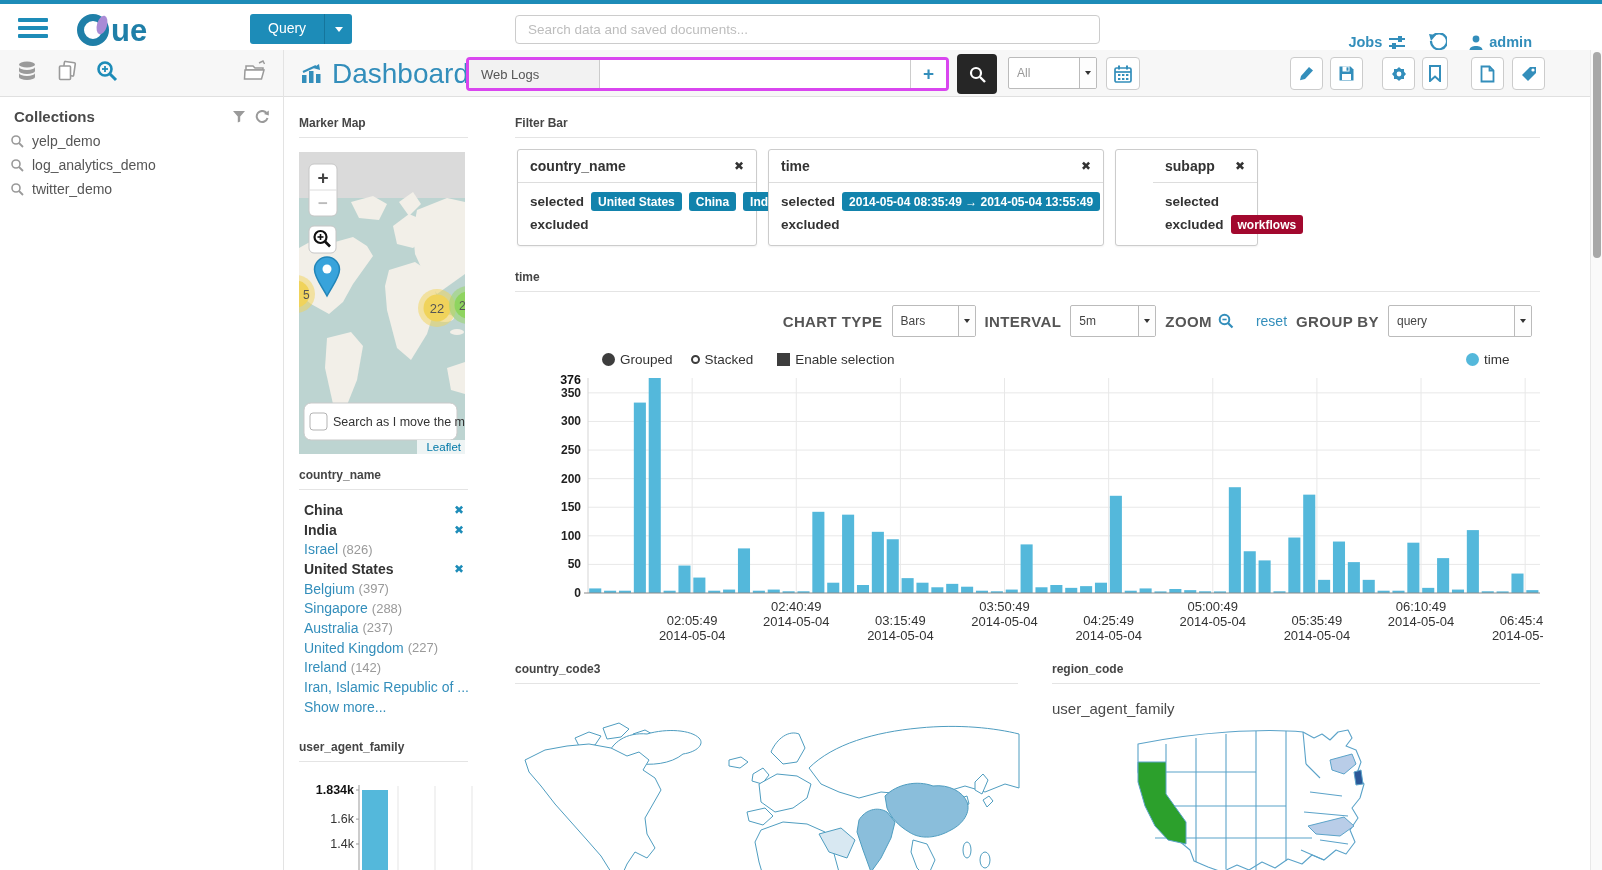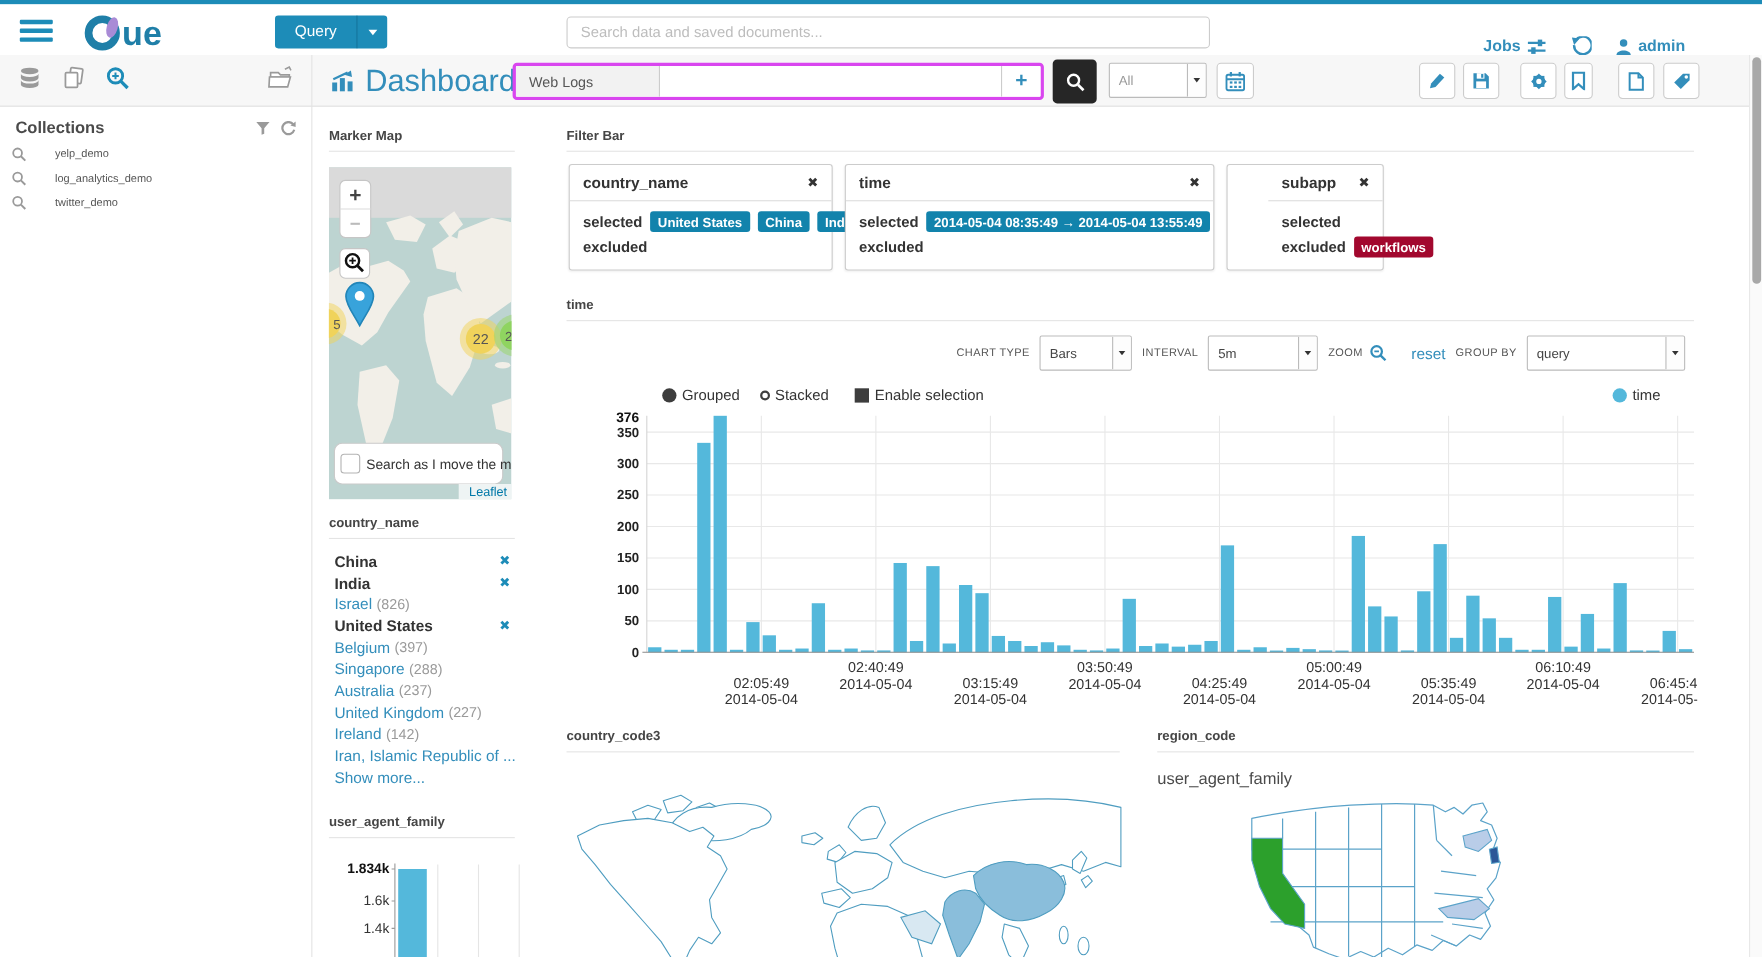--- a/index.html
+++ b/index.html
@@ -53,21 +53,21 @@
   .sel-all .stext{color:#999;}
   .btn-cal{position:absolute;top:57px;left:1106px;width:34px;height:33px;background:#fff;border:1px solid #ccc;border-radius:4px;
     display:flex;align-items:center;justify-content:center;cursor:pointer;}
   .act-btn{position:absolute;top:57px;width:33px;height:33px;background:#fff;border:1px solid #ccc;border-radius:4px;
     display:flex;align-items:center;justify-content:center;cursor:pointer;}
 
   
   .collections{position:absolute;top:104px;left:0;width:283px;}
   .coll-head{display:flex;align-items:center;padding:4px 14px;}
   .coll-title{font-size:15px;font-weight:bold;color:#4a4a4a;flex:1;}
-  .coll-item{display:flex;align-items:center;gap:26px;padding:4px 10px;font-size:10px;color:#555;cursor:pointer;text-align:center;}
+  .coll-item{display:flex;align-items:center;gap:8px;padding:4px 10px;font-size:14px;color:#555;cursor:pointer;text-align:center;}
 
   
   .sec-head{position:absolute;font-size:12px;font-weight:bold;color:#454545;border-bottom:1px solid #e4e4e4;padding-bottom:7px;}
   .facet-list{position:absolute;top:500px;left:304px;width:160px;font-size:14px;}
   .facet-row{display:flex;align-items:center;height:19.7px;white-space:nowrap;}
   .facet-row .flabel{cursor:pointer;}
   .facet-row .sel{font-weight:bold;color:#333;}
   .facet-row .lnk{color:var(--link);}
   .facet-row .cnt{color:#9a9a9a;font-size:13px;margin-left:4px;}
   .facet-row .fx{margin-left:auto;color:var(--primary);font-size:12px;cursor:pointer;font-weight:bold;}
@@ -80,21 +80,21 @@
   .fcard-head .cx{margin-left:auto;font-size:12px;color:#333;cursor:pointer;}
   .fcard-body{padding:7px 12px 9px;}
   .frow{display:flex;align-items:center;min-height:23px;font-size:13.5px;font-weight:bold;color:#333;}
   .badge{display:inline-block;margin-left:7px;padding:2.5px 7px;border-radius:3px;background:var(--badge-blue);
     color:#fff;font-size:12px;font-weight:bold;white-space:nowrap;cursor:pointer;}
   .badge.red{background:var(--badge-red);}
   .c1{width:240px;} .c2{width:336px;} .c3{width:143px;padding-left:37px;}
 
   
   .ctl-row{position:absolute;top:305px;left:540px;width:992px;display:flex;justify-content:flex-end;align-items:center;gap:9px;}
-  .ctl-label{font-size:10px;color:#555;letter-spacing:.4px;font-weight:normal;}
+  .ctl-label{font-size:15px;color:#555;letter-spacing:.4px;font-weight:bold;}
   .lnk-blue{color:var(--link);font-size:14px;cursor:pointer;margin-left:16px;}
   .opt-row{position:absolute;top:352px;left:602px;display:flex;gap:18px;align-items:center;font-size:13.5px;color:#333;}
   .opt{display:flex;gap:5px;align-items:center;cursor:pointer;}
   .r-dot{width:13px;height:13px;border-radius:50%;background:#3d3d3d;}
   .r-ring{width:9px;height:9px;border-radius:50%;border:2.5px solid #3d3d3d;background:#fff;}
   .r-sq{width:13px;height:13px;background:#3d3d3d;}
   .legend{position:absolute;top:352px;left:1466px;display:flex;gap:5px;align-items:center;font-size:13.5px;color:#333;}
   .l-dot{width:13px;height:13px;border-radius:50%;background:var(--bar);}
 
   
@@ -479,21 +479,21 @@
 
   <div class="ctl-row">
     <span class="ctl-label">CHART TYPE</span>
     <div class="select" style="width:84px">
       <span class="stext">Bars</span>
       <span class="scaret">
           <i></i>
         </span>
     </div>
     <span class="ctl-label">INTERVAL</span>
-    <div class="select" style="width:100px">
+    <div class="select" style="width:86px">
       <span class="stext">5m</span>
       <span class="scaret">
           <i></i>
         </span>
     </div>
     <span class="ctl-label">ZOOM</span>
     <svg width="16" height="16" viewBox="0 0 16 16" style="margin:0 -3px">
       <circle cx="6.5" cy="6.5" r="4.8" fill="none" stroke="#338ebb" stroke-width="2"></circle>
       <line x1="10" y1="10" x2="14.5" y2="14.5" stroke="#338ebb" stroke-width="2.2"></line>
       <line x1="4.4" y1="6.5" x2="8.6" y2="6.5" stroke="#338ebb" stroke-width="1.6"></line>

